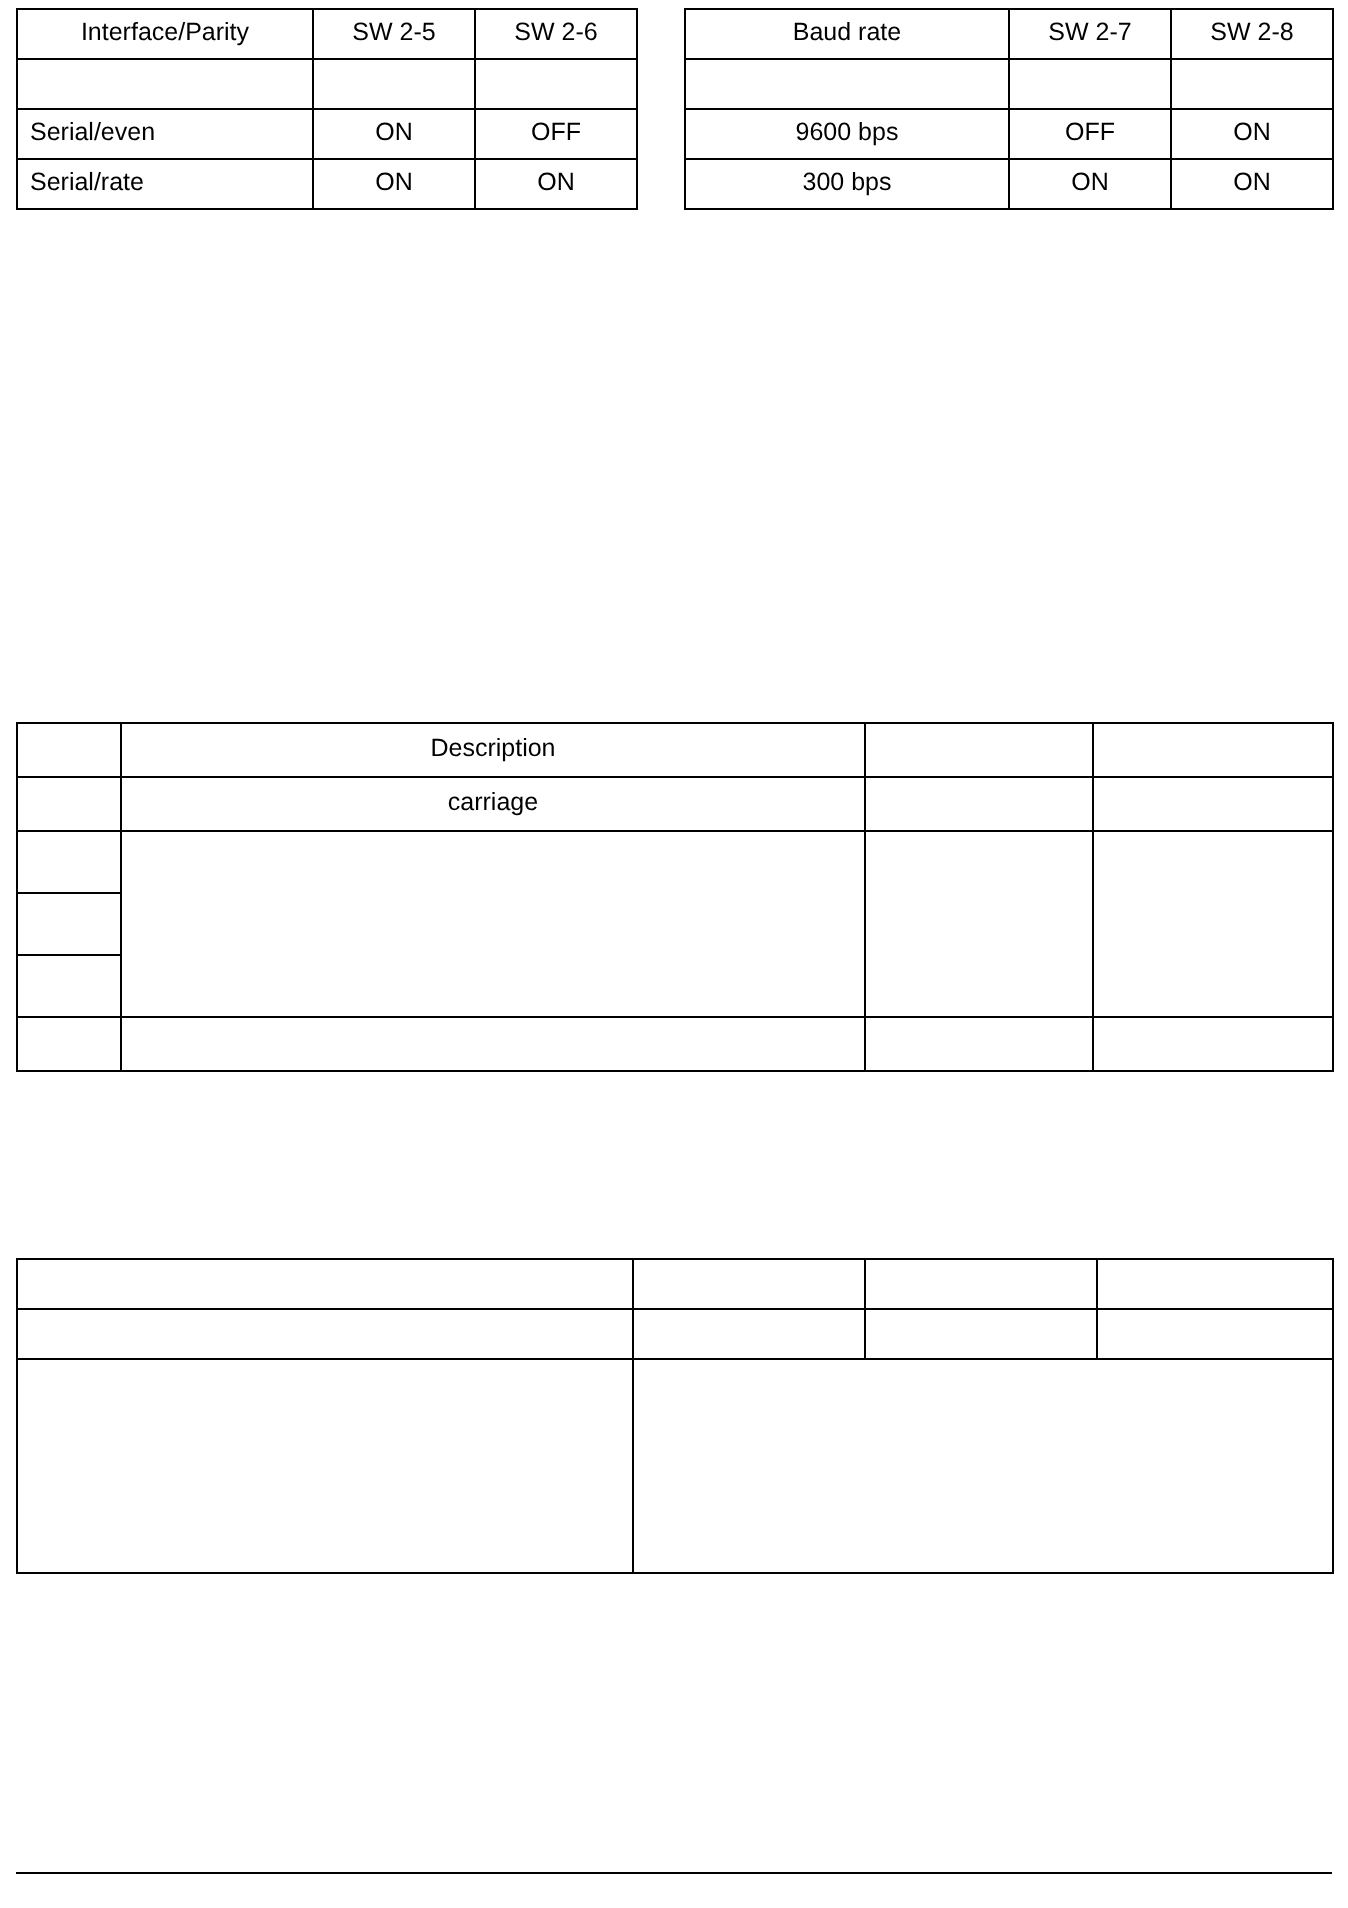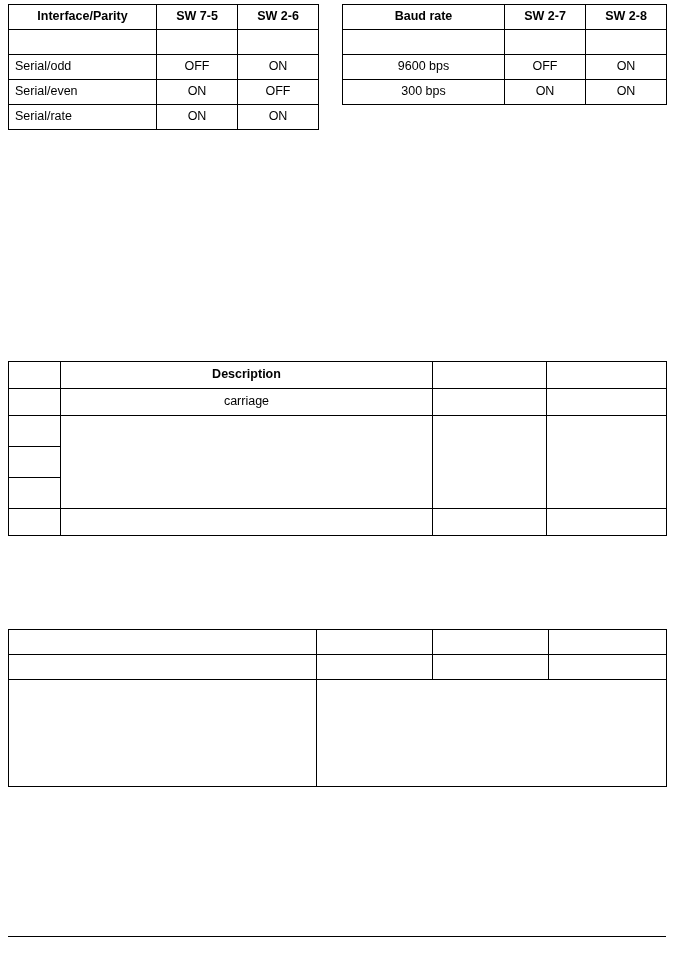--- a/index.html
+++ b/index.html
@@ -35,21 +35,21 @@
     margin: 0;
     text-align: center;
     vertical-align: middle;
     font-weight: normal;
     font-size: 12.5px;
     line-height: 1.1;
     color: #000;
     background: #fff;
   }
   table.doc-table th {
-    font-weight: bold;
+    font-weight: normal;
     font-size: 12.5px;
   }
   .cell-left {
     text-align: left !important;
     padding-left: 6px !important;
   }
   .row-black td {
     background: #000000;
     color: #000000;
     height: 20px;
@@ -115,40 +115,35 @@
 
   <table class="doc-table" id="table-interface-parity">
     <colgroup>
       <col style="width:148px">
       <col style="width:81px">
       <col style="width:81px">
     </colgroup>
     <thead>
       <tr>
         <th>Interface/Parity</th>
-        <th>SW 7-5</th>
+        <th>SW 2-5</th>
         <th>SW 2-6</th>
       </tr>
     </thead>
     <tbody>
       <tr class="row-black">
         <td>
             <span class="smudge"></span>
           </td>
         <td>
             <span class="smudge"></span>
           </td>
         <td>
             <span class="smudge"></span>
           </td>
-      </tr>
-      <tr>
-        <td class="cell-left">Serial/odd</td>
-        <td>OFF</td>
-        <td>ON</td>
       </tr>
       <tr>
         <td class="cell-left">Serial/even</td>
         <td>ON</td>
         <td>OFF</td>
       </tr>
       <tr>
         <td class="cell-left">Serial/rate</td>
         <td>ON</td>
         <td>ON</td>

